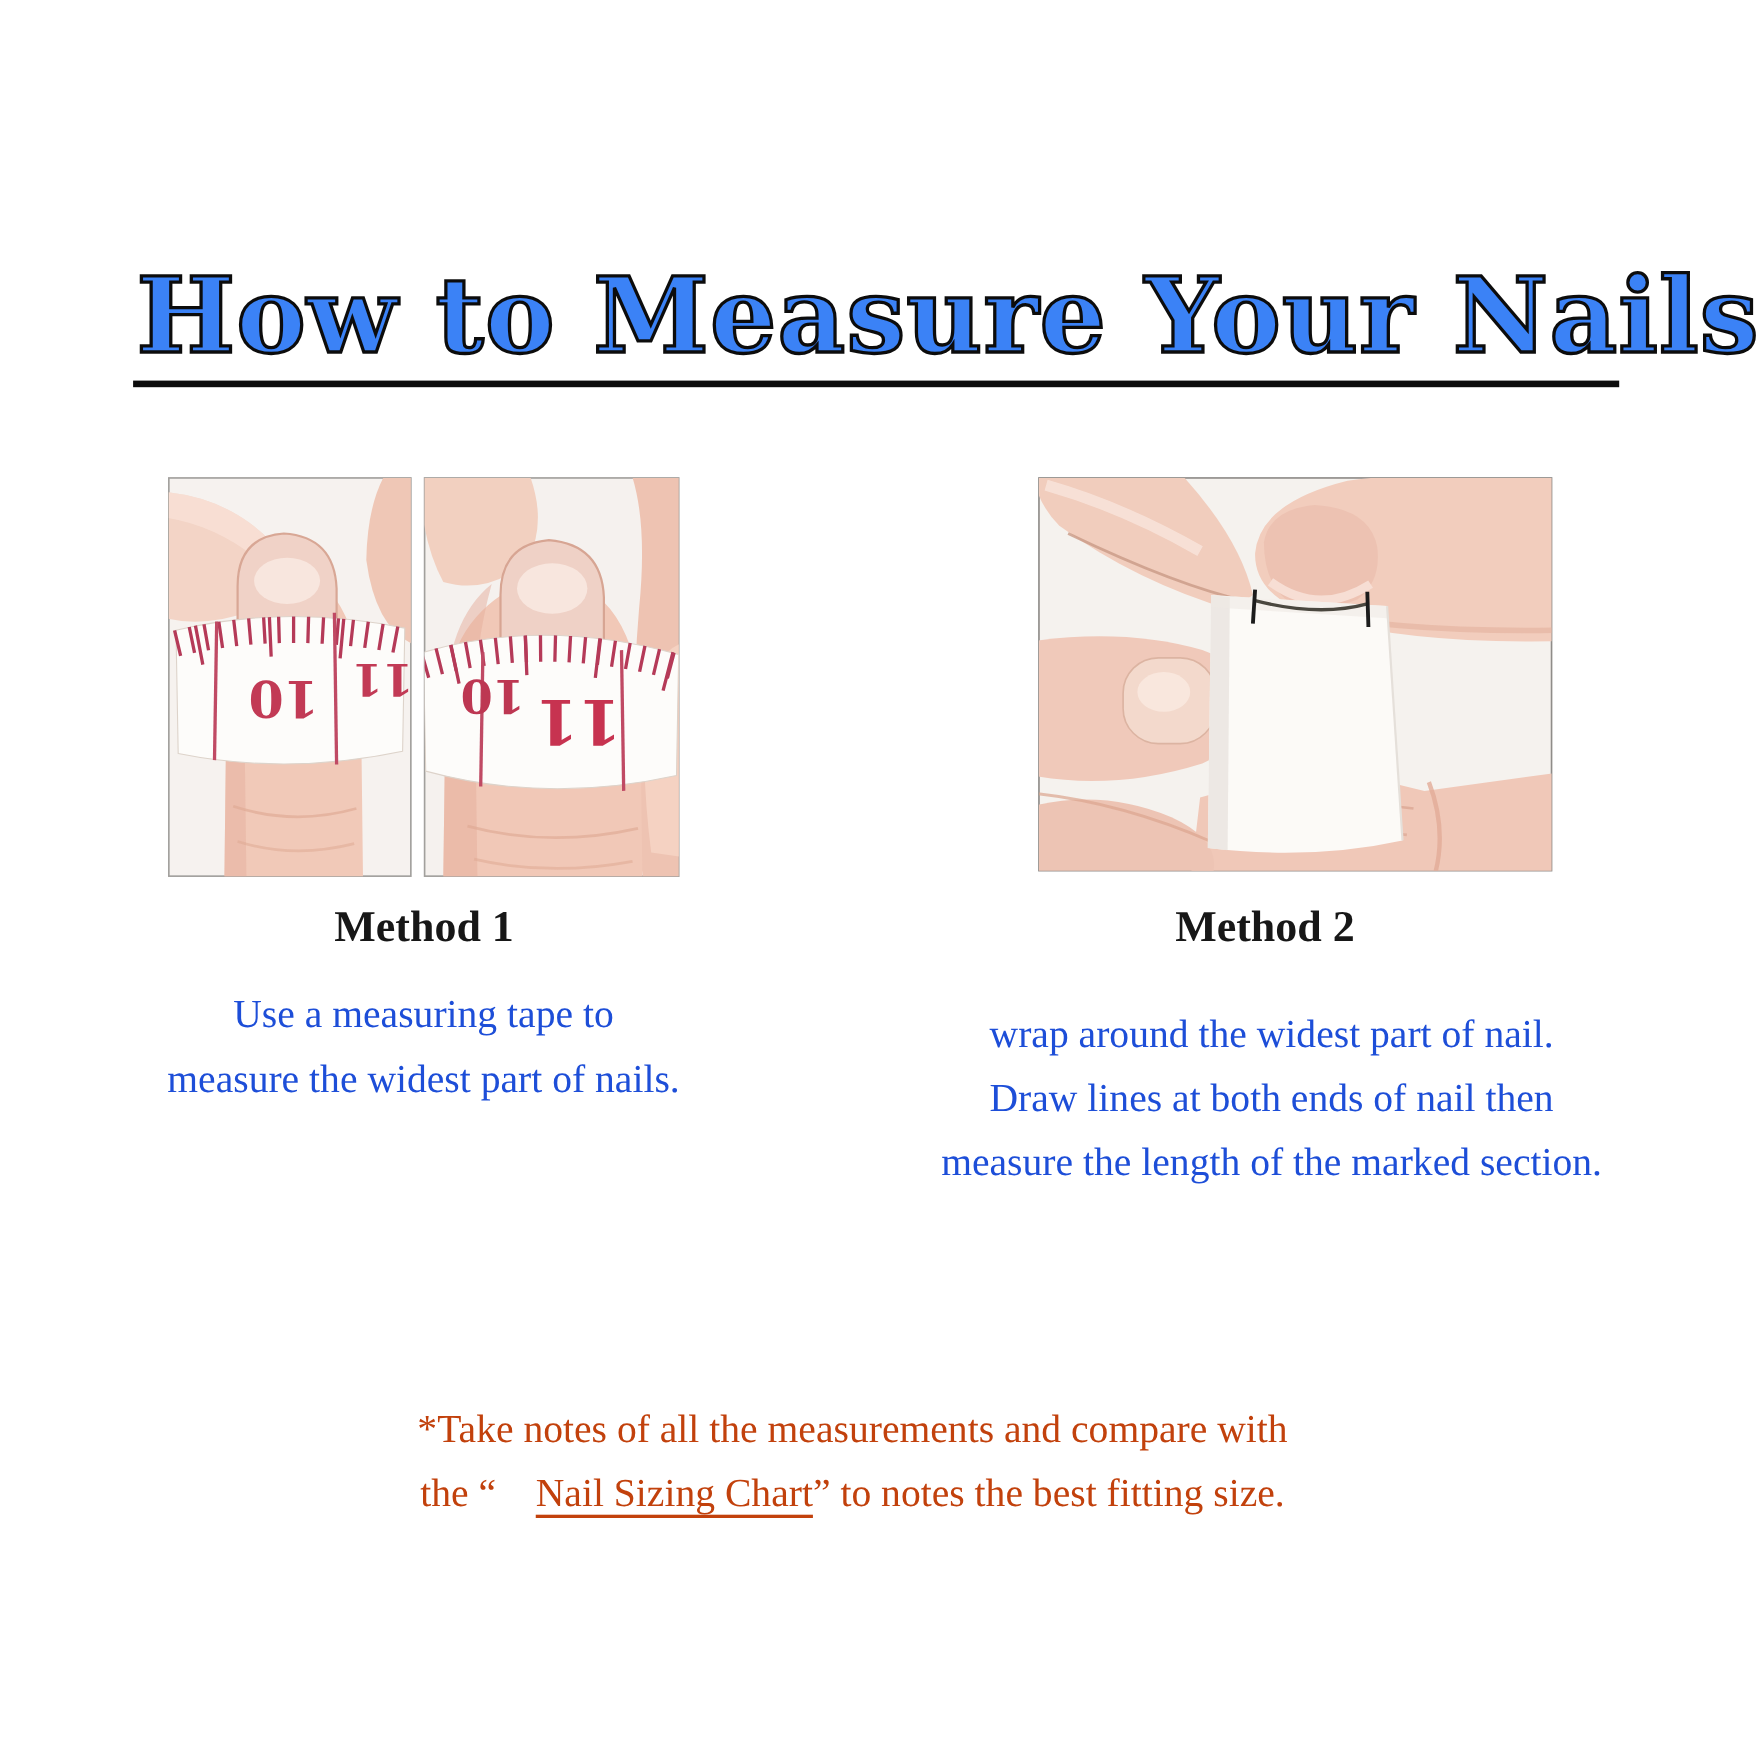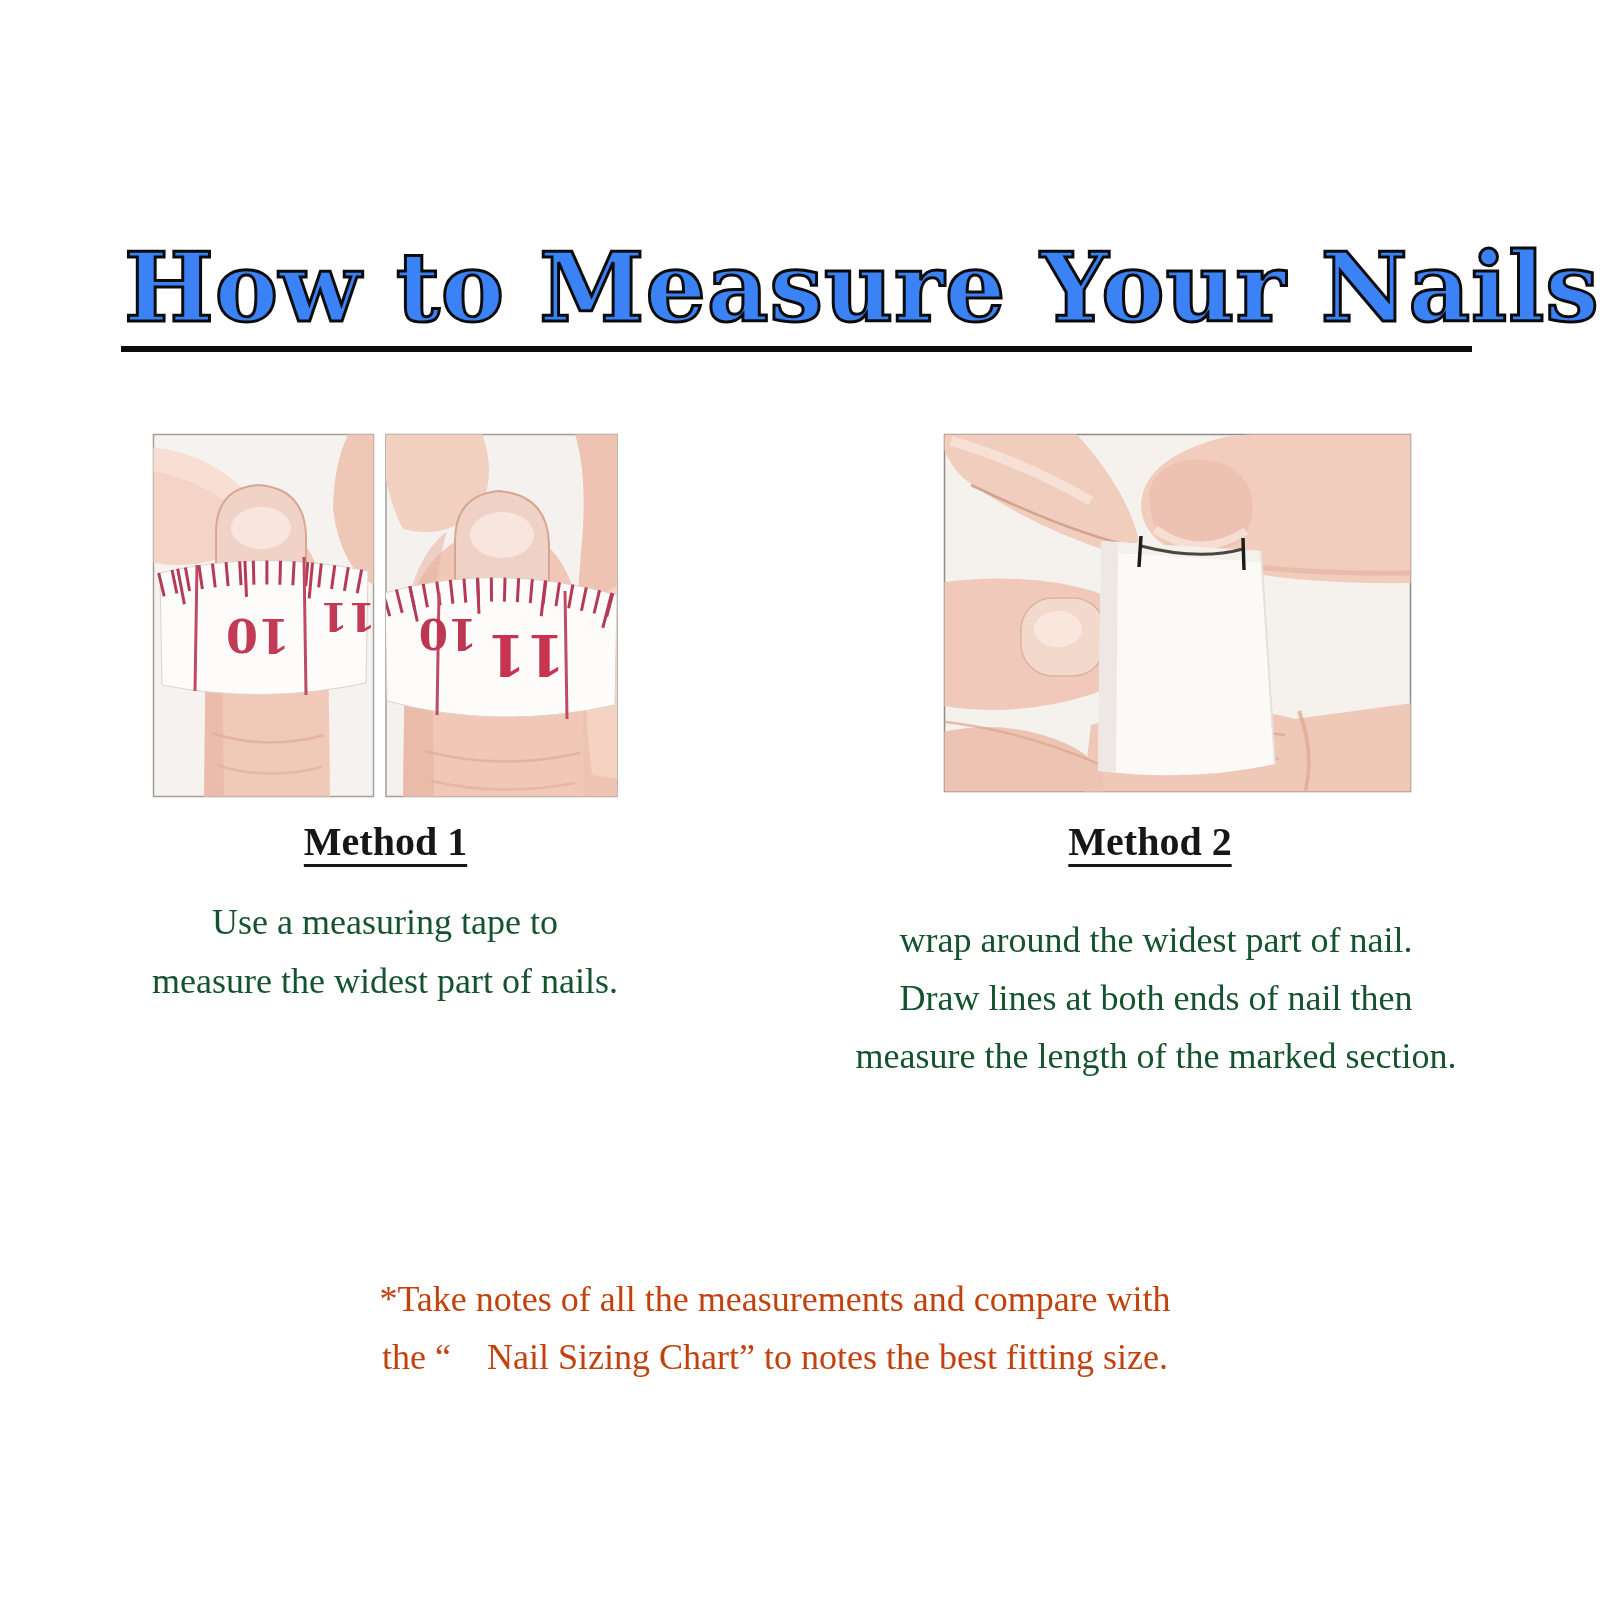--- a/index.html
+++ b/index.html
@@ -23,35 +23,35 @@
   
   .figure1 { position:absolute; left:152px; top:433px; width:467px; height:365px; }
   .figure2 { position:absolute; left:943px; top:433px; width:469px; height:360px; }
   .figure1 svg, .figure2 svg { display:block; width:100%; height:100%; }
   
   .method-label {
     position:absolute; text-align:center;
     font-size:40px; font-weight:bold; color:#171717; line-height:1.2;
   }
   .method-label .ul {
-    text-decoration:underline; text-underline-offset:9px; text-decoration-thickness:3px;
+    text-underline-offset:9px; text-decoration-thickness:3px;
   }
   .label1 { left:152px; top:818px; width:467px; }
   .label2 { left:915px; top:818px; width:470px; }
   
-  .desc { position:absolute; text-align:center; font-size:36px; color:#14532d; }
+  .desc { position:absolute; text-align:center; font-size:36px; color:#1d4ed8; }
   .desc1 { left:85px;  top:893px; width:600px; line-height:59px; }
   .desc2 { left:772px; top:911px; width:768px; line-height:58px; }
   
   .footnote {
     position:absolute; left:150px; top:1270px; width:1250px;
     text-align:center; font-size:36px; line-height:58px; color:#c2410c;
   }
   .footnote .chart-ref {
-    text-underline-offset:8px; text-decoration-thickness:2.5px;margin-left:36px;
+    text-decoration:underline; text-underline-offset:8px; text-decoration-thickness:2.5px;margin-left:36px;
   }
 </style>
 </head>
 <body>
 
 <div class="page">
 
   <div class="title">How to Measure Your Nails</div>
   <div class="title-underline"></div>
 

